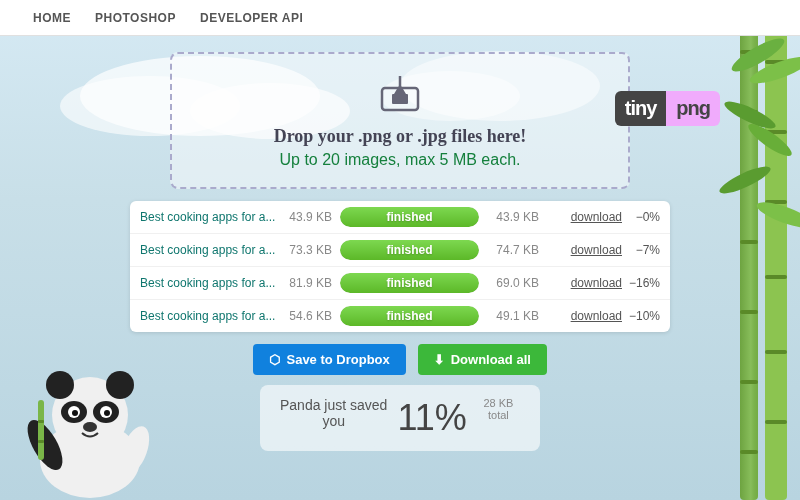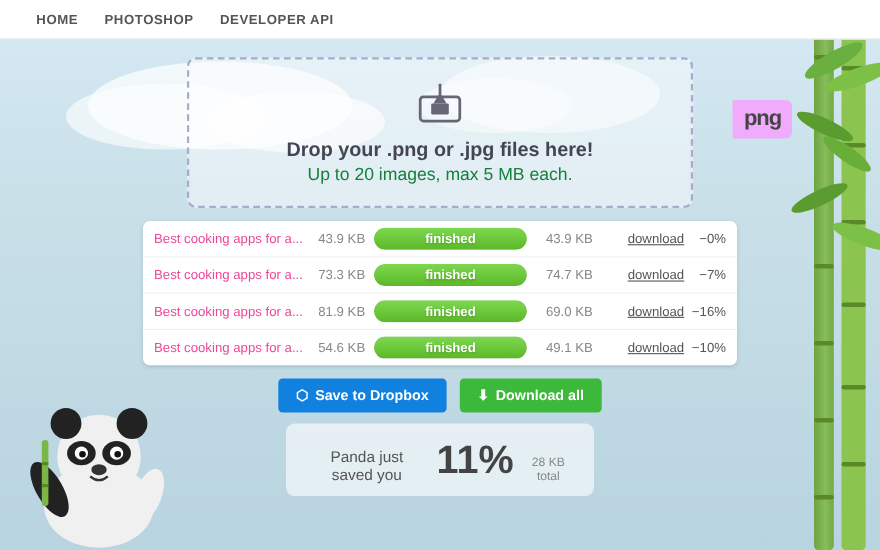--- a/index.html
+++ b/index.html
@@ -62,20 +62,21 @@
     }
     .dropzone-icon {
       font-size: 32px;
       color: #667;
       margin-bottom: 6px;
     }
     .dropzone-title {
       font-size: 18px;
       font-weight: bold;
       color: #445;
+      font-family: Liberation Serif, serif;
     }
     .dropzone-sub {
       font-size: 16px;
       color: #15803d;
       margin-top: 4px;
     }
 
     
     .tinypng-logo {
       position: absolute;
@@ -117,21 +118,21 @@
     .file-row {
       display: flex;
       align-items: center;
       padding: 6px 10px;
       border-bottom: 1px solid #f0f0f0;
       font-size: 12px;
     }
     .file-row:last-child { border-bottom: none; }
     .file-name {
       width: 140px;
-      color: #ec4899;
+      color: #0f766e;
       white-space: nowrap;
       overflow: hidden;
       text-overflow: ellipsis;
       flex-shrink: 0;
     }
     .file-orig-size {
       width: 52px;
       color: #888;
       text-align: right;
       flex-shrink: 0;
@@ -225,27 +226,27 @@
     .savings-box {
       background: rgba(255,255,255,0.6);
       border-radius: 8px;
       width: 280px;
       margin: 10px auto 0;
       padding: 12px 20px;
       text-align: center;
       font-size: 14px;
       color: #555;
       display: flex;
-      align-items: flex-end;
+      align-items: flex-start;
       justify-content: center;
       gap: 6px;
     }
     .savings-percent {
       font-size: 36px;
-      font-weight: bold;
+      font-weight: normal;
       color: #444;
       margin: 0 4px;
     }
     .savings-detail {
       font-size: 11px;
       color: #888;
     }
 
     
     .bamboo-right {
@@ -341,20 +342,21 @@
         <rect x="14" y="18" width="16" height="10" rx="1" fill="#667"></rect>
         <polygon points="22,8 16,18 28,18" fill="#667"></polygon>
         <line x1="22" y1="0" x2="22" y2="10" stroke="#667" stroke-width="2.5"></line>
       </svg>
     </div>
     <div class="dropzone-title">Drop your .png or .jpg files here!</div>
     <div class="dropzone-sub">Up to 20 images, max 5 MB each.</div>
   </div>
 
   <div class="tinypng-logo">
+    <span class="logo-tiny">tiny</span>
     <span class="logo-png">png</span>
   </div>
 
   <div class="file-list" id="file-list-container">
   <div class="file-row">
       <span class="file-name">Best cooking apps for a...</span>
       <span class="file-orig-size">43.9 KB</span>
       <div class="progress-bar-wrap">
         <div class="progress-bar-fill"></div>
         <span class="progress-label">finished</span>

